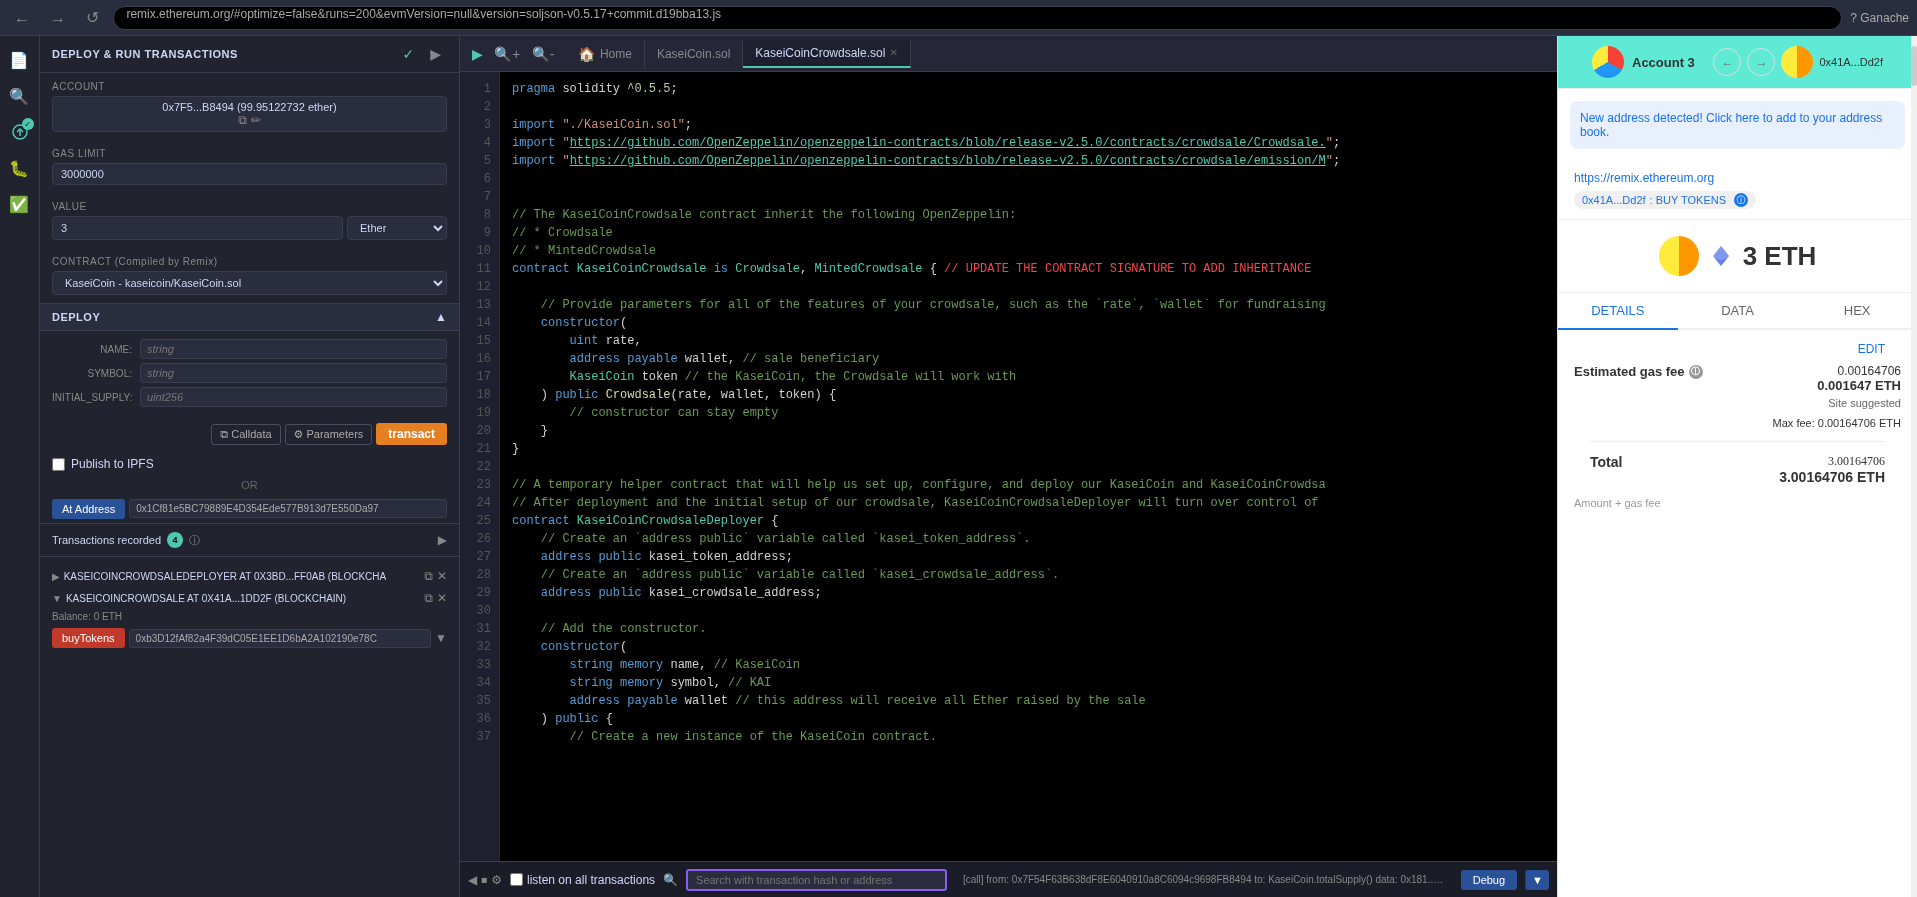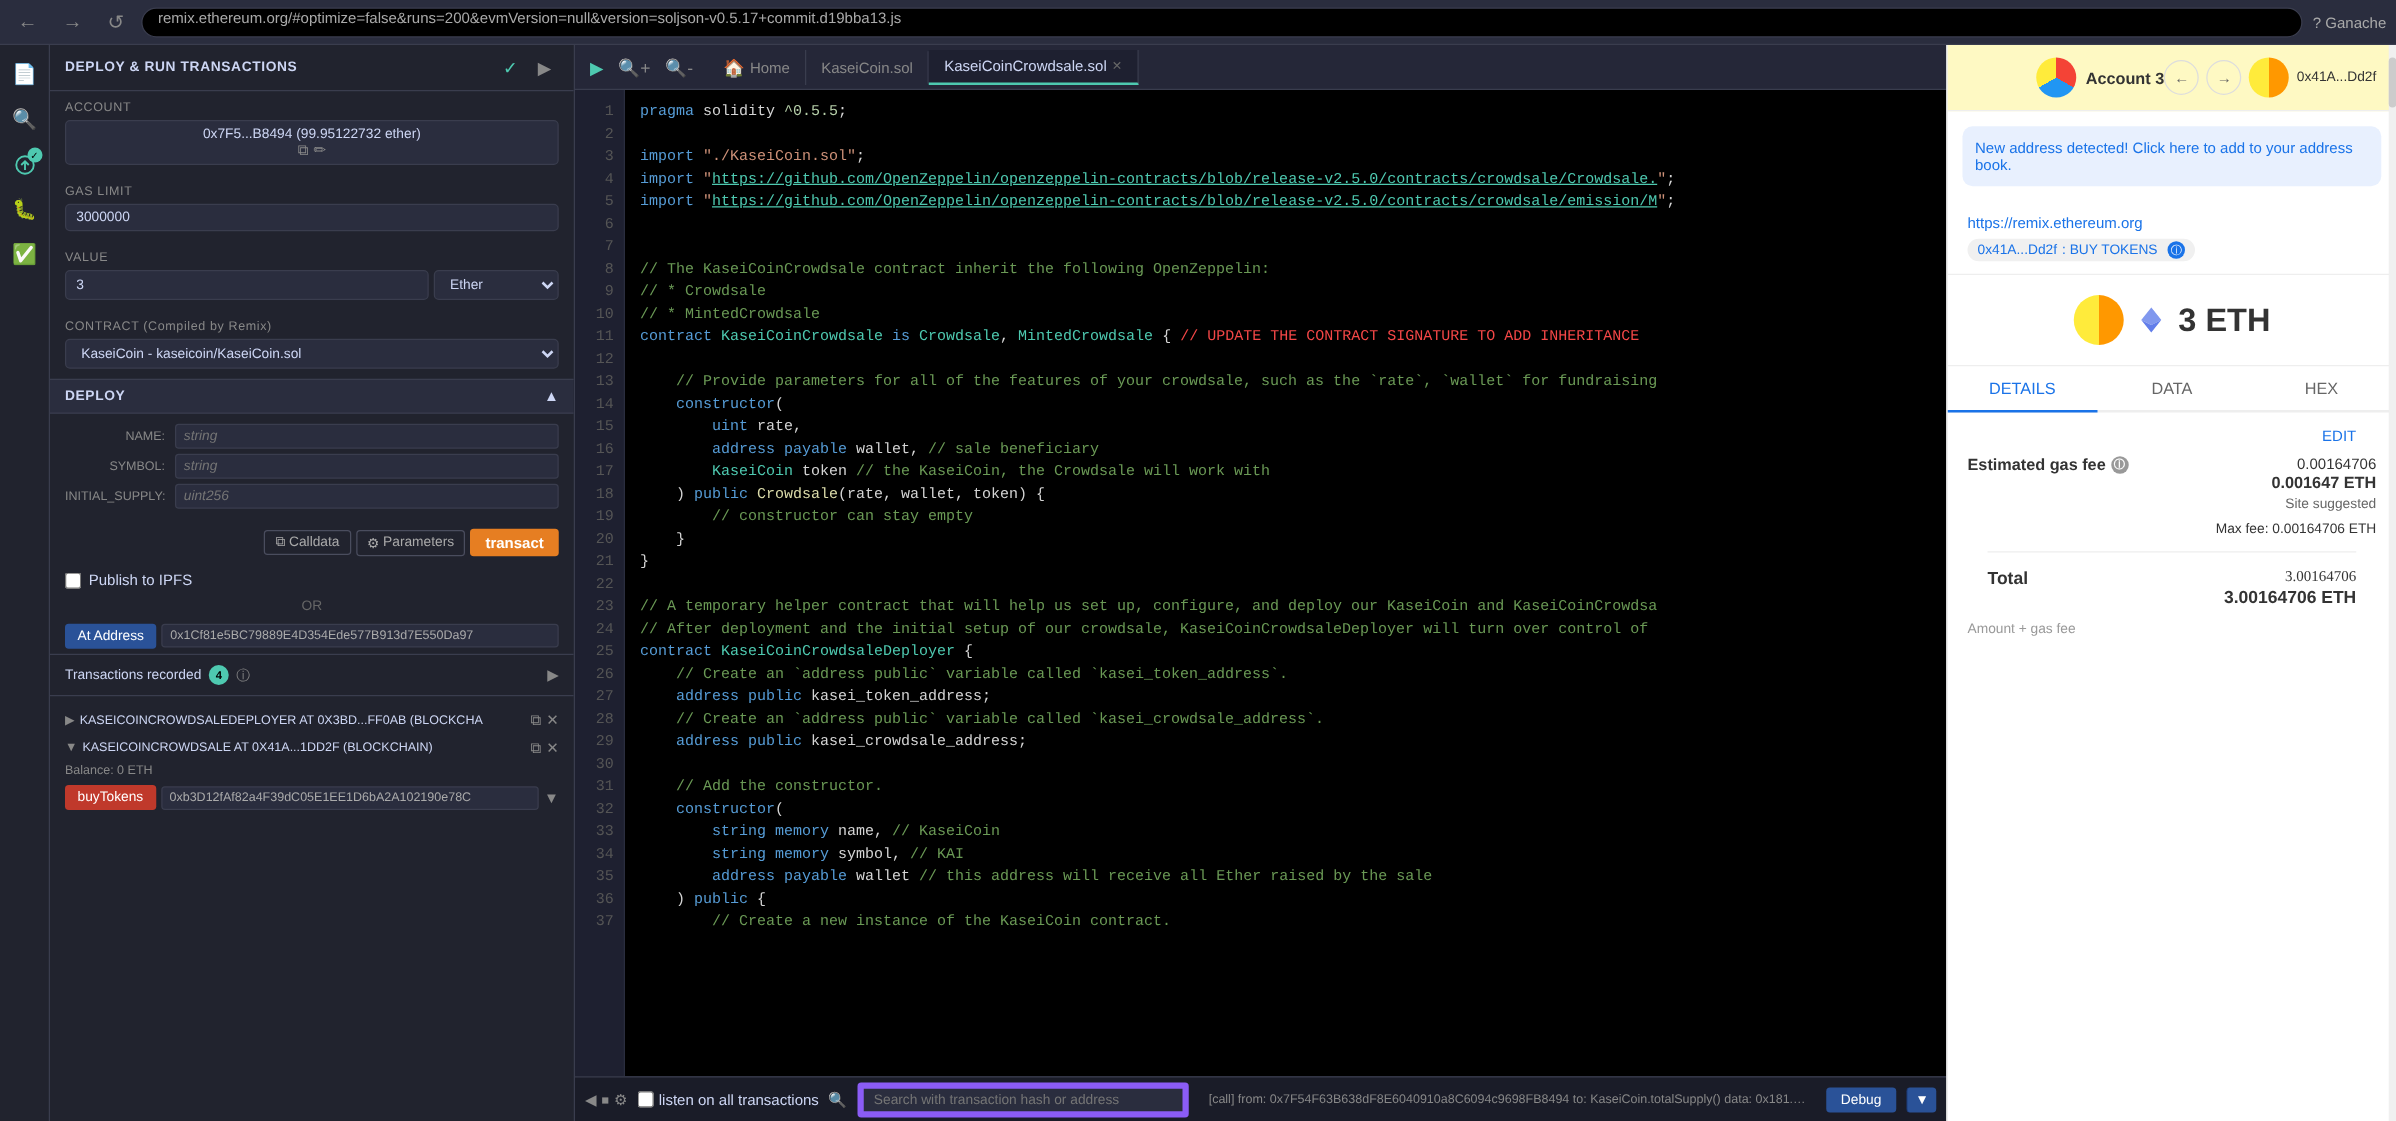--- a/index.html
+++ b/index.html
@@ -112,30 +112,30 @@
     .num { color: #b5cea8; }
     .link { color: #4ec9b0; text-decoration: underline; cursor: pointer; }
     .red-text { color: #f44747; }
     .white { color: #d4d4d4; }
 
     
     .bottom-bar { height: 36px; background: #1a1c28; border-top: 1px solid #3a3d4e; display: flex; align-items: center; padding: 0 8px; gap: 8px; flex-shrink: 0; }
     .bottom-icons { display: flex; gap: 4px; align-items: center; }
     .bottom-icon { color: #888; font-size: 12px; cursor: pointer; }
     .listen-cb { display: flex; align-items: center; gap: 4px; }
-    .search-tx { flex: 1; background: #2a2d3e; border: 5px solid #8b5cf6; color: #888; padding: 3px 8px; border-radius: 3px; font-size: 11px; }
+    .search-tx { flex: 1; background: #2a2d3e; border: 2px solid #8b5cf6; color: #888; padding: 3px 8px; border-radius: 3px; font-size: 11px; }
     .tx-log { flex: 2; font-size: 10px; color: #888; padding: 0 8px; overflow: hidden; text-overflow: ellipsis; white-space: nowrap; }
 
     
     .mm-panel { width: 360px; background: #fff; color: #333; display: flex; flex-direction: column; flex-shrink: 0; border-left: 1px solid #ddd; overflow-y: auto; }
     .mm-panel::-webkit-scrollbar { width: 6px; }
     .mm-panel::-webkit-scrollbar-track { background: #f5f5f5; }
     .mm-panel::-webkit-scrollbar-thumb { background: #ccc; border-radius: 3px; }
 
-    .mm-header { display: flex; align-items: center; justify-content: flex-end; padding: 10px 16px; border-bottom: 1px solid #eee; background: #fef9c3; }
+    .mm-header { display: flex; align-items: center; justify-content: space-between; padding: 10px 34px; border-bottom: 1px solid #eee; background: #5eead4; }
     .mm-account-info { display: flex; align-items: center; gap: 8px; }
     .mm-arrow { background: none; border: 1px solid #ddd; border-radius: 50%; width: 28px; height: 28px; display: flex; align-items: center; justify-content: center; cursor: pointer; color: #666; font-size: 12px; }
 
     .mm-notification { margin: 12px; padding: 10px; background: #e8f0fe; border-radius: 8px; font-size: 12px; color: #1a73e8; cursor: pointer; }
 
     .mm-site-info { padding: 10px 16px; font-size: 12px; color: #333; border-bottom: 1px solid #eee; }
     .mm-address-chip { display: inline-flex; align-items: center; gap: 4px; background: #f0f0f0; border-radius: 12px; padding: 2px 8px; font-size: 11px; color: #1a73e8; cursor: pointer; margin-right: 4px; }
     .mm-address-chip-info { background: #1a73e8; color: #fff; border-radius: 50%; width: 14px; height: 14px; font-size: 9px; display: flex; align-items: center; justify-content: center; cursor: pointer; margin-left: 4px; }
 
     .mm-amount-display { display: flex; align-items: center; justify-content: center; gap: 10px; padding: 16px; border-bottom: 1px solid #eee; }

